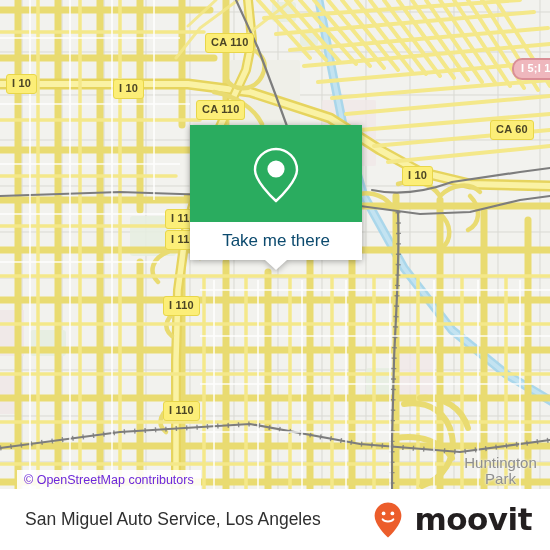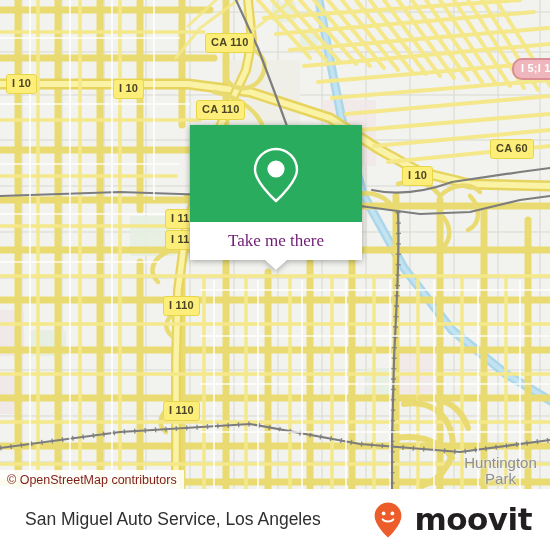--- a/index.html
+++ b/index.html
@@ -58,38 +58,38 @@
   #popup-head{
     height:97px;background:#2aac5f;
     display:flex;align-items:center;justify-content:center;
   }
   #popup-foot{
     height:38px;background:#ffffff;
     display:flex;align-items:center;justify-content:center;
     position:relative;
   }
   #popup-foot .lbl{
-    font-size:17px;color:#701a75;
-    font-family:Liberation Serif, serif;
+    font-size:17px;color:#0c4a6e;
+    font-family:Liberation Sans, sans-serif;
   }
   #popup-tail{
     position:absolute;left:50%;margin-left:-11px;bottom:-10px;
     width:0;height:0;
     border-left:11px solid transparent;
     border-right:11px solid transparent;
     border-top:10px solid #ffffff;
   }
 
   
   #attrib{
-    position:absolute;left:0;top:470px;height:19px;
+    position:absolute;left:17px;top:470px;height:19px;
     background:rgba(255,255,255,.88);
     display:flex;align-items:center;
     padding:0 7px;
-    font-size:12.5px;color:#7f1d1d;
+    font-size:12.5px;color:#6d28d9;
     font-family:"Liberation Sans", sans-serif;
     white-space:nowrap;
   }
 
   
   #footer{
     position:absolute;left:0;top:489px;width:550px;height:61px;
     background:#ffffff;overflow:hidden;
   }
   #footer-inner{
@@ -295,21 +295,21 @@
         <path d="M30 0 V489 M70 0 V489 M112 0 V489 M154 0 V200"></path>
         <path d="M200 290 H550 M200 336 H550 M200 384 H550 M200 432 H550"></path>
         <path d="M214 280 V489 M258 280 V489 M302 280 V489 M346 280 V489 M390 280 V489 M434 280 V489 M478 280 V489 M520 280 V489"></path>
       </g>
     </svg>
 
     <div class="shield" style="left:205px;top:33px;">CA 110</div>
     <div class="shield" style="left:6px;top:74px;">I 10</div>
     <div class="shield" style="left:196px;top:100px;">CA 110</div>
     <div class="shield pink" style="left:512px;top:58px;">I 5;I 1</div>
-    <div class="shield" style="left:490px;top:139px;">CA 60</div>
+    <div class="shield" style="left:490px;top:120px;">CA 60</div>
     <div class="shield" style="left:113px;top:79px;">I 10</div>
     <div class="shield" style="left:402px;top:166px;">I 10</div>
     <div class="shield" style="left:165px;top:209px;">I 110</div>
     <div class="shield" style="left:165px;top:230px;">I 110</div>
     <div class="shield" style="left:163px;top:296px;">I 110</div>
     <div class="shield" style="left:163px;top:401px;">I 110</div>
 
     <div class="place-label" style="left:443px;top:455px;width:115px;">
       <div>Huntington</div>
       <div>Park</div>

